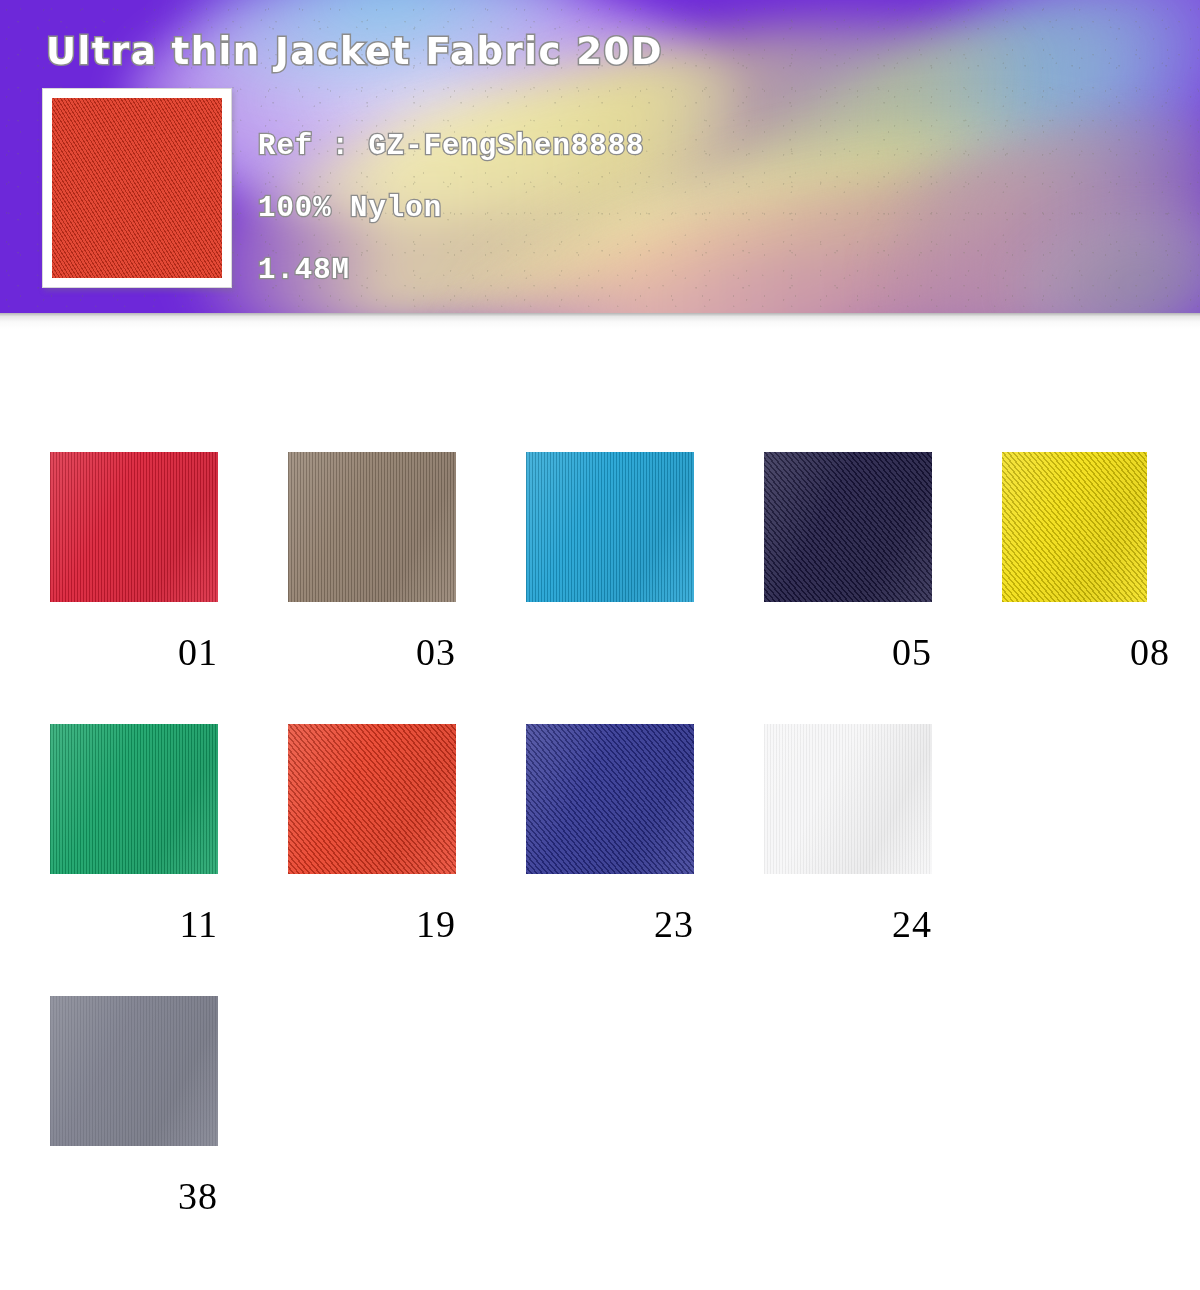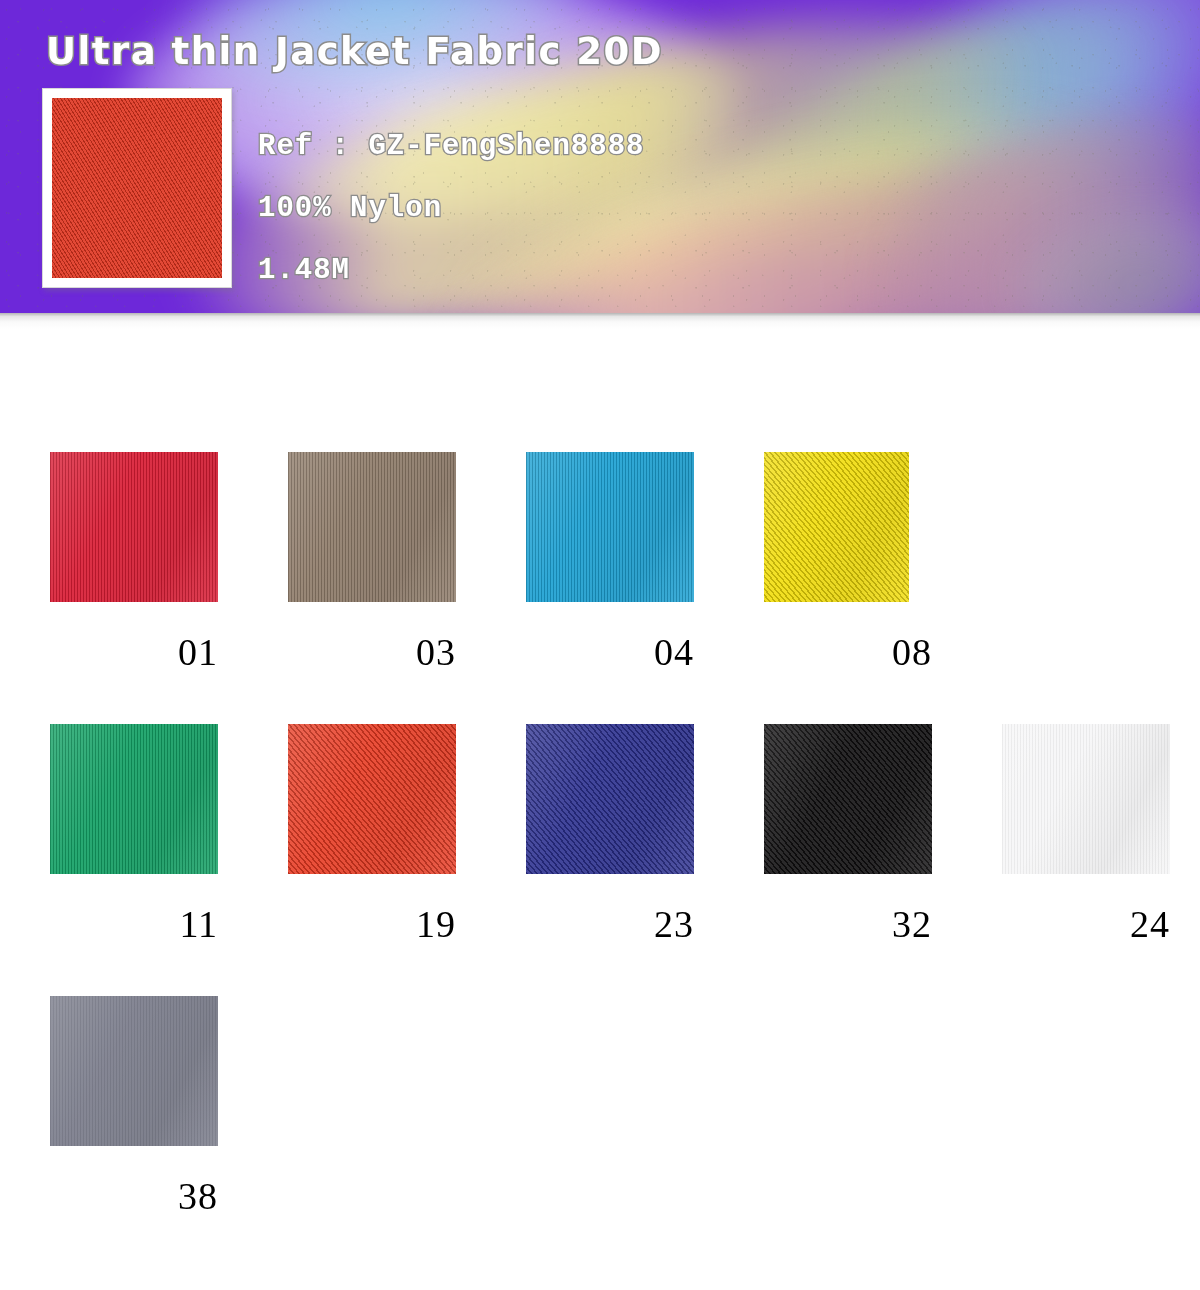--- a/index.html
+++ b/index.html
@@ -283,21 +283,26 @@
       <div class="cell">
         <div class="cell-swatch rib" style="background-color: rgb(142, 123, 105);">
           <div class="sheen"></div>
         </div>
         <div class="cell-label">03</div>
       </div>
       <div class="cell">
         <div class="cell-swatch rib" style="background-color: rgb(27, 160, 210);">
           <div class="sheen"></div>
         </div>
-        <div class="cell-label">04</div>
+      </div>
+      <div class="cell">
+        <div class="cell-swatch twill" style="background-color: rgb(27, 23, 64);">
+          <div class="sheen"></div>
+        </div>
+        <div class="cell-label">05</div>
       </div>
       <div class="cell">
         <div class="cell-swatch twill" style="background-color: rgb(242, 221, 9); width: 145px;">
           <div class="sheen"></div>
         </div>
         <div class="cell-label">08</div>
       </div>
     </div>
     <div class="grid-row">
       <div class="cell">
@@ -310,26 +315,20 @@
         <div class="cell-swatch twill" style="background-color: rgb(232, 58, 34);">
           <div class="sheen"></div>
         </div>
         <div class="cell-label">19</div>
       </div>
       <div class="cell">
         <div class="cell-swatch twill" style="background-color: rgb(43, 47, 143);">
           <div class="sheen"></div>
         </div>
         <div class="cell-label">23</div>
-      </div>
-      <div class="cell">
-        <div class="cell-swatch twill" style="background-color: rgb(16, 15, 16);">
-          <div class="sheen"></div>
-        </div>
-        <div class="cell-label">32</div>
       </div>
       <div class="cell">
         <div class="cell-swatch soft" style="background-color: rgb(247, 247, 248);">
           <div class="sheen"></div>
         </div>
         <div class="cell-label">24</div>
       </div>
     </div>
     <div class="grid-row">
       <div class="cell">

